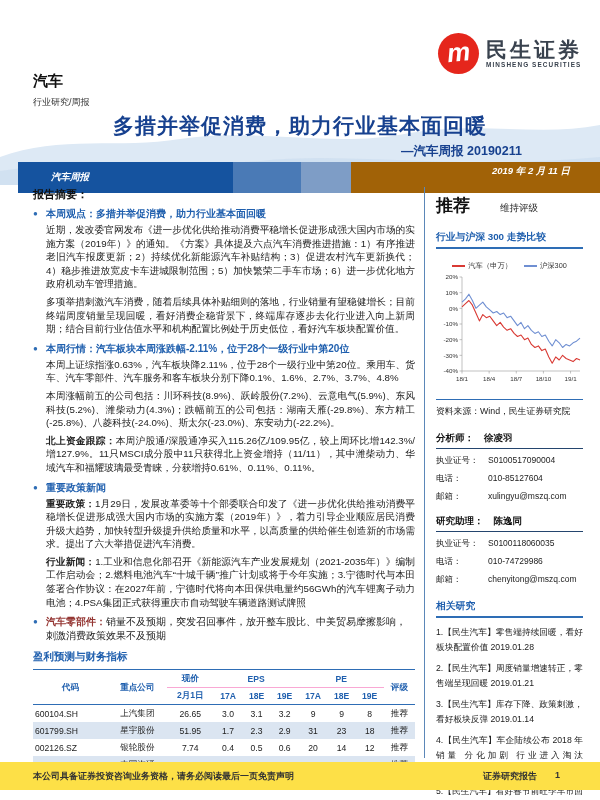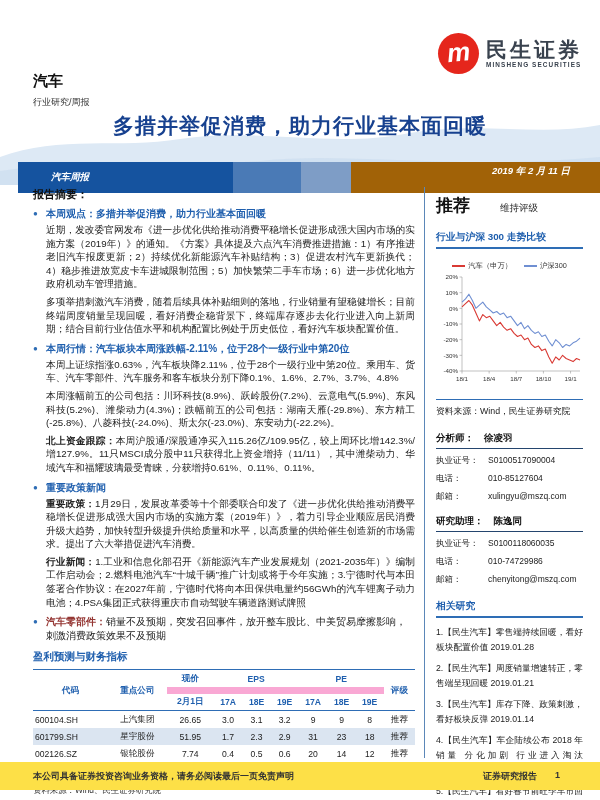--- a/index.html
+++ b/index.html
@@ -42,21 +42,21 @@
   .sec-body{margin-left:13px;margin-top:2px;}
   .para{font-size:9.7px;line-height:13.6px;text-align:justify;color:#222;margin:0 0 4px 0;}
   .lead{font-weight:bold;}
   .risk-lead{font-weight:bold;color:#953734;}
 
   
   .tbl-title{font-size:10.5px;font-weight:bold;color:#1f5fae;border-bottom:1.5px solid #2e6db5;
              padding-bottom:5px;margin-top:7px;}
   table{width:100%;border-collapse:collapse;font-size:8.6px;margin-top:1px;}
   th{color:#1f5fae;font-weight:bold;padding:2px 1px;text-align:center;}
-  th.u{border-bottom:7px solid #f9a8d4;}
+  th.u{border-bottom:1px solid #f9a8d4;}
   thead{border-bottom:1.5px solid #2e6db5;}
   tbody{border-bottom:1.5px solid #2e6db5;}
   td{padding:2.5px 1px;text-align:center;color:#222;}
   td.lft{text-align:left;padding-left:2px;}
   tr.alt{background:#dbe5f1;}
   .tbl-src{font-size:8.4px;color:#333;margin-top:5px;}
 
   
   .rating-row{display:flex;align-items:baseline;margin-top:7px;}
   .rating{font-size:17px;font-weight:bold;color:#111;}
@@ -101,20 +101,21 @@
       <div class="brand-en">MINSHENG SECURITIES</div>
     </div>
   </div>
 
   <div class="sector">
     <div class="sector-name">汽车</div>
     <div class="sector-type">行业研究/周报</div>
   </div>
 
   <div class="doc-title">多措并举促消费，助力行业基本面回暖</div>
+  <div class="doc-subtitle">—汽车周报 20190211</div>
 
   <div class="bar">
     <div class="s1">
       <span class="bar-label">汽车周报</span>
     </div>
     <div class="s2"></div>
     <div class="s3"></div>
     <div class="s4">
       <span class="bar-date">2019 年 2 月 11 日</span>
     </div>

